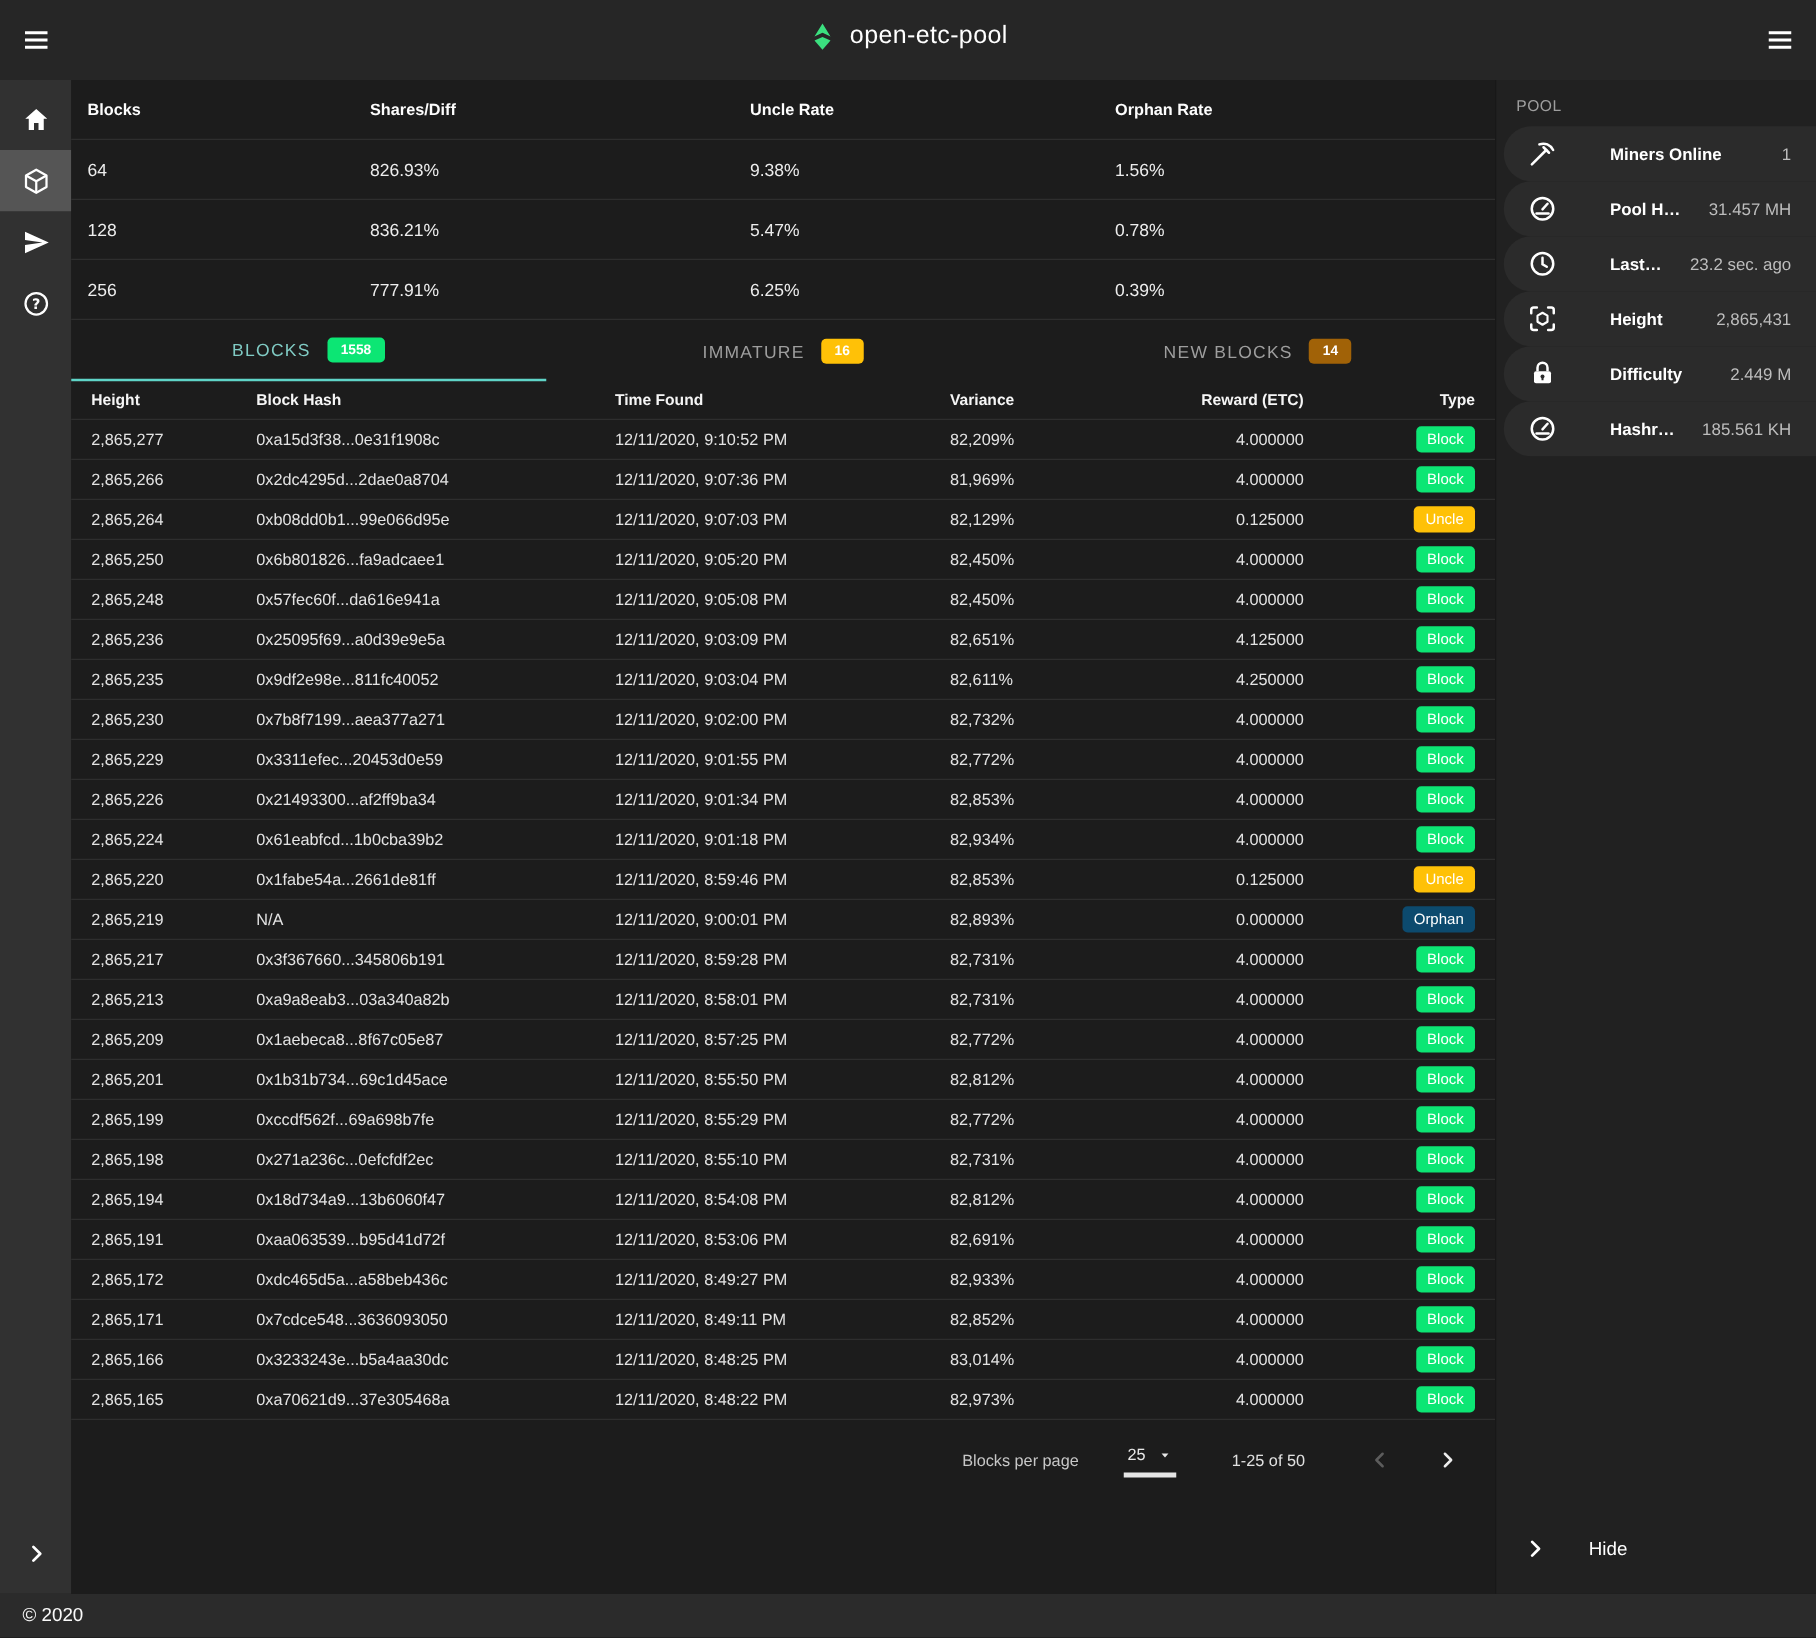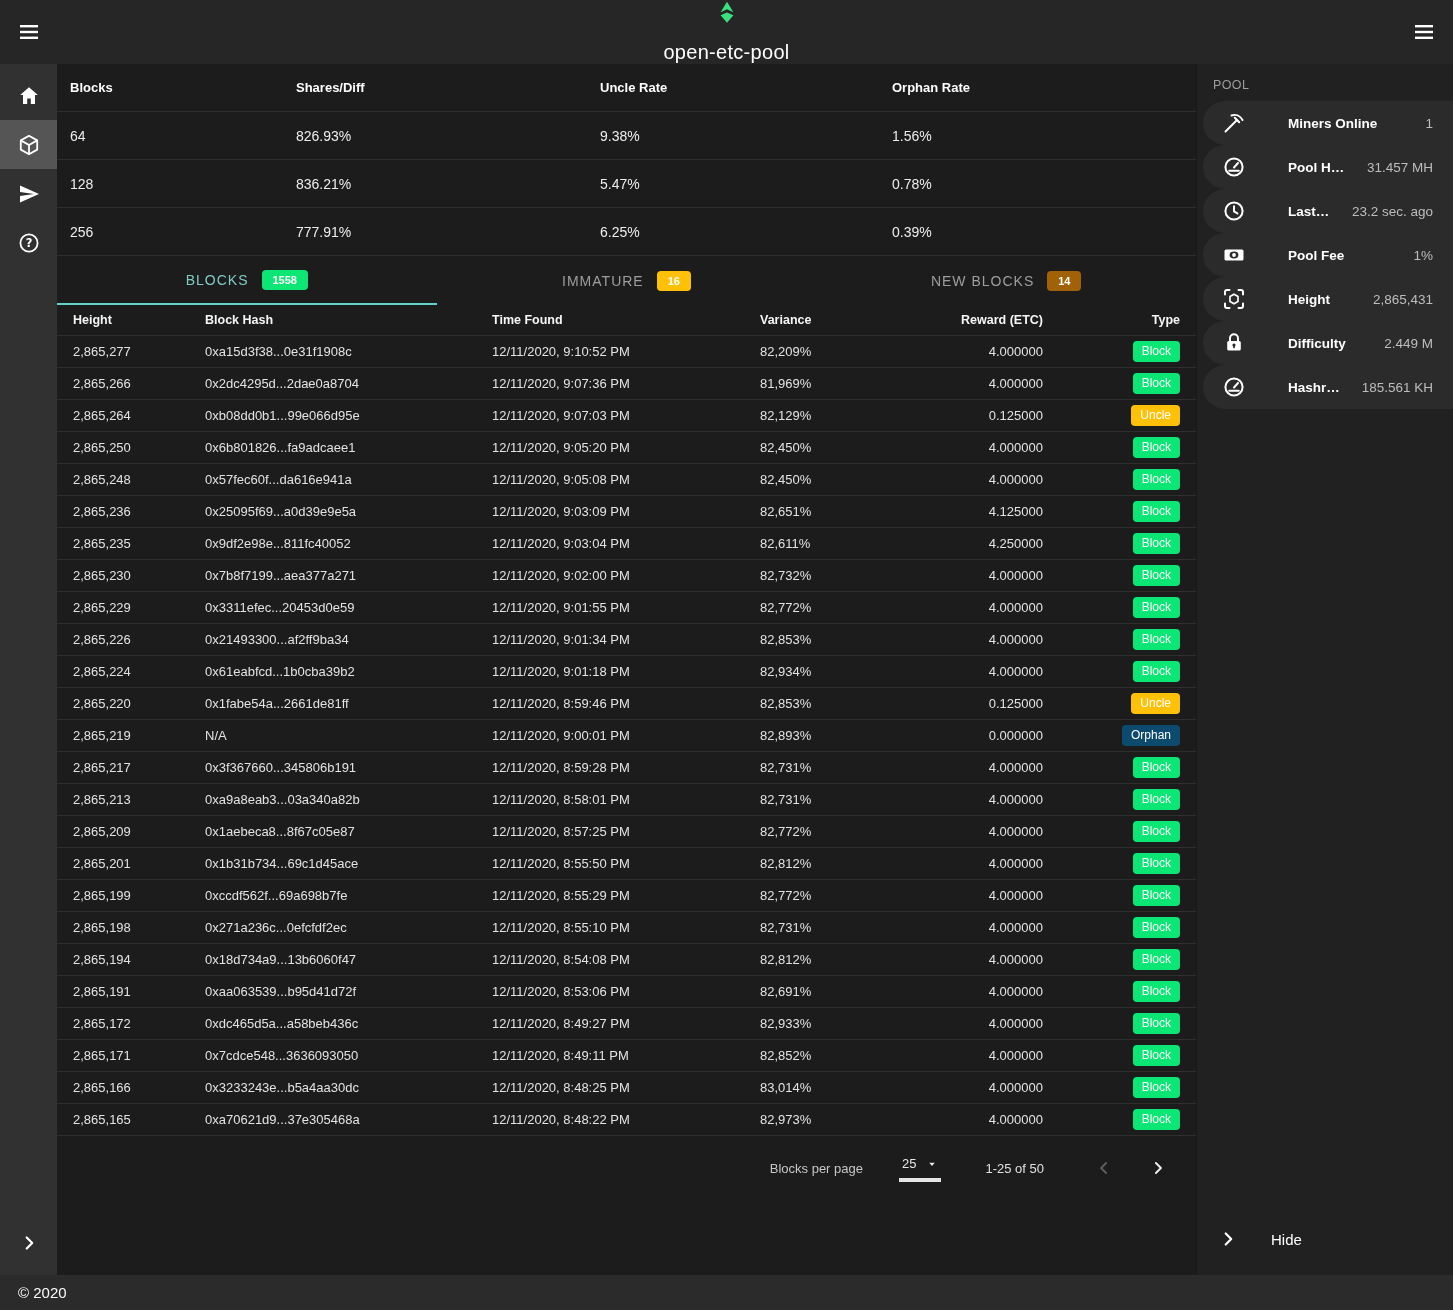--- a/index.html
+++ b/index.html
@@ -13,21 +13,21 @@
   svg { display: block; }
 
   
   .header {
     height: 64px; background: #262626;
     display: flex; align-items: center; position: relative;
   }
   .hamburger { position: absolute; top: 20px; cursor: pointer; }
   .hamburger.left { left: 17px; }
   .hamburger.right { right: 17px; }
-  .logo-wrap { margin: 0 auto; display: flex; align-items: center; gap: 11px; flex-direction: column; }
+  .logo-wrap { margin: 0 auto; display: flex; gap: 11px; }
   .app-title { font-size: 20px; color: #fff; letter-spacing: 0.3px; }
 
   
   .page-body { display: flex; height: 1211px; }
 
   
   .leftbar {
     width: 57px; background: #313131;
     display: flex; flex-direction: column; align-items: center;
     padding-top: 7px;
@@ -611,31 +611,20 @@
       <span class="side-icon">
         <svg width="24" height="24" viewBox="0 0 24 24" fill="none" stroke="#fff" stroke-width="2" stroke-linecap="round">
           <circle cx="12" cy="12" r="8.6"></circle>
           <path d="M12 7.2v5.2l3.4 2"></path>
         </svg>
       </span>
       <span class="side-label">Last Block Found</span>
       <span class="side-value">23.2 sec. ago</span>
     </div>
 
-    <div class="side-item">
-      <span class="side-icon">
-        <svg width="24" height="24" viewBox="0 0 24 24">
-          <rect x="2.5" y="6.5" width="19" height="11" rx="1.5" fill="#fff"></rect>
-          <ellipse cx="12" cy="12" rx="4.4" ry="3.4" fill="#2b2b2b"></ellipse>
-          <ellipse cx="12" cy="12" rx="1.9" ry="2" fill="#fff"></ellipse>
-        </svg>
-      </span>
-      <span class="side-label">Pool Fee</span>
-      <span class="side-value">1%</span>
-    </div>
 
 
     <div class="side-item">
       <span class="side-icon">
         <svg width="24" height="24" viewBox="0 0 24 24" fill="none" stroke="#fff" stroke-width="2" stroke-linecap="round" stroke-linejoin="round">
           <path d="M3 7.5V5a2 2 0 0 1 2-2h2.5M16.5 3H19a2 2 0 0 1 2 2v2.5M21 16.5V19a2 2 0 0 1-2 2h-2.5M7.5 21H5a2 2 0 0 1-2-2v-2.5"></path>
           <path d="M12 7.2l4 2.3v4.9l-4 2.4-4-2.4V9.5Z" stroke-width="1.7"></path>
         </svg>
       </span>
       <span class="side-label">Height</span>

